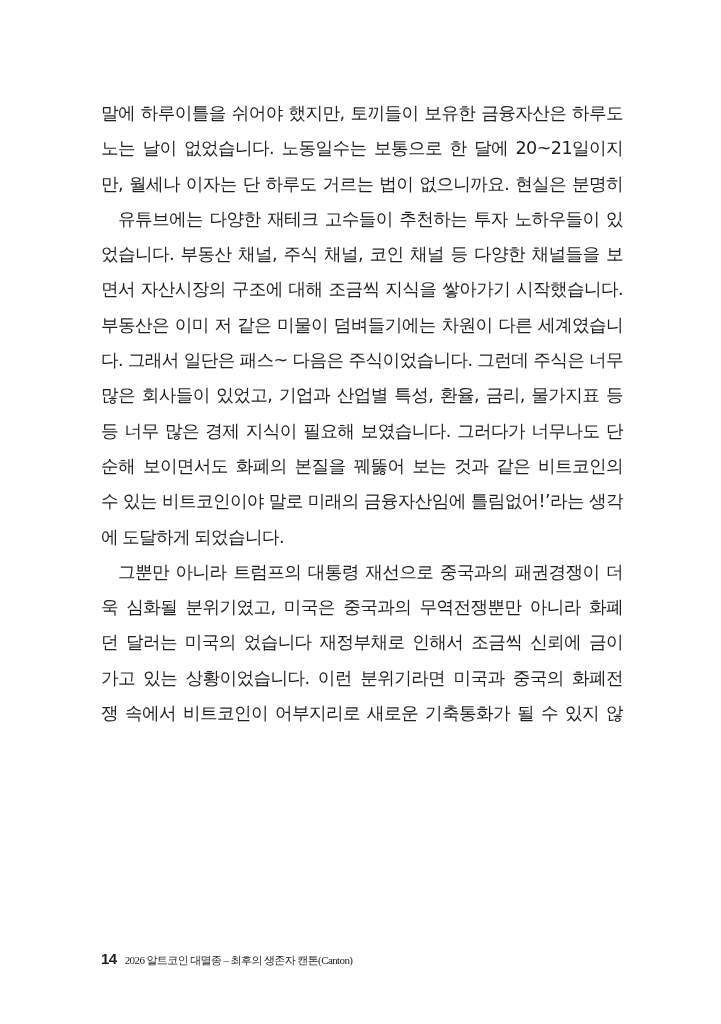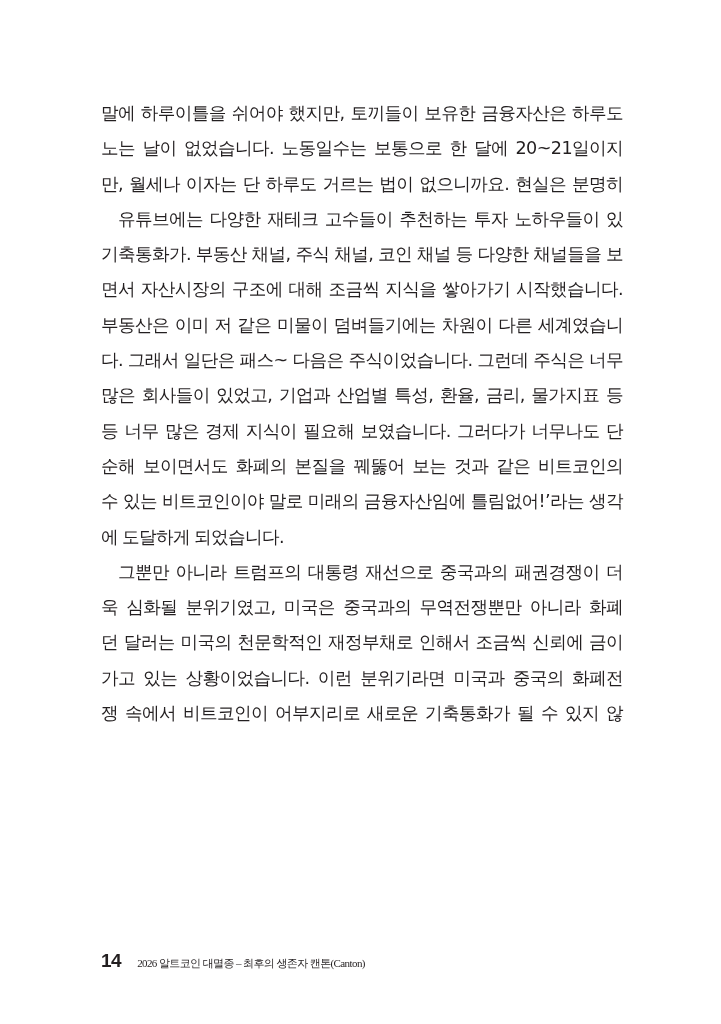--- a/index.html
+++ b/index.html
@@ -48,22 +48,22 @@
       left: 101px;
       top: 950px;
       height: 20px;
       display: flex;
       align-items: baseline;
       color: #231f20;
     }
     .page-number {
       font-family: "Liberation Sans", sans-serif;
       font-weight: bold;
-      font-size: 19px;
-      margin-right: 16px;
+      font-size: 15px;
+      margin-right: 8px;
       letter-spacing: -0.5px;
     }
     .running-title {
       font-family: Liberation Serif, serif;
       font-size: 11px;
       letter-spacing: -0.6px;
     }
   </style>
 </head>
 <body>
@@ -72,35 +72,35 @@
   <div class="body-text">
 
     <div>
       <div class="line">말에 하루이틀을 쉬어야 했지만, 토끼들이 보유한 금융자산은 하루도</div>
       <div class="line">노는 날이 없었습니다. 노동일수는 보통으로 한 달에 20~21일이지</div>
       <div class="line">만, 월세나 이자는 단 하루도 거르는 법이 없으니까요. 현실은 분명히</div>
     </div>
 
     <div>
       <div class="line indent">유튜브에는 다양한 재테크 고수들이 추천하는 투자 노하우들이 있</div>
-      <div class="line">기축통화가. 부동산 채널, 주식 채널, 코인 채널 등 다양한 채널들을 보</div>
+      <div class="line">었습니다. 부동산 채널, 주식 채널, 코인 채널 등 다양한 채널들을 보</div>
       <div class="line">면서 자산시장의 구조에 대해 조금씩 지식을 쌓아가기 시작했습니다.</div>
       <div class="line">부동산은 이미 저 같은 미물이 덤벼들기에는 차원이 다른 세계였습니</div>
       <div class="line">다. 그래서 일단은 패스~ 다음은 주식이었습니다. 그런데 주식은 너무</div>
       <div class="line">많은 회사들이 있었고, 기업과 산업별 특성, 환율, 금리, 물가지표 등</div>
       <div class="line">등 너무 많은 경제 지식이 필요해 보였습니다. 그러다가 너무나도 단</div>
       <div class="line">순해 보이면서도 화폐의 본질을 꿰뚫어 보는 것과 같은 비트코인의</div>
       <div class="line">수 있는 비트코인이야 말로 미래의 금융자산임에 틀림없어!’라는 생각</div>
       <div class="line last">에 도달하게 되었습니다.</div>
     </div>
 
     <div>
       <div class="line indent">그뿐만 아니라 트럼프의 대통령 재선으로 중국과의 패권경쟁이 더</div>
       <div class="line">욱 심화될 분위기였고, 미국은 중국과의 무역전쟁뿐만 아니라 화폐</div>
-      <div class="line">던 달러는 미국의 천문학적인 재정부채로 인해서 조금씩 신뢰에 금이</div>
+      <div class="line">던 달러는 미국의 었습니다 재정부채로 인해서 조금씩 신뢰에 금이</div>
       <div class="line">가고 있는 상황이었습니다. 이런 분위기라면 미국과 중국의 화폐전</div>
       <div class="line">쟁 속에서 비트코인이 어부지리로 새로운 기축통화가 될 수 있지 않</div>
     </div>
   </div>
 
   <div class="footer">
     <span class="page-number">14</span>
     <span class="running-title">2026 알트코인 대멸종 – 최후의 생존자 캔톤(Canton)</span>
   </div>
 </div>

